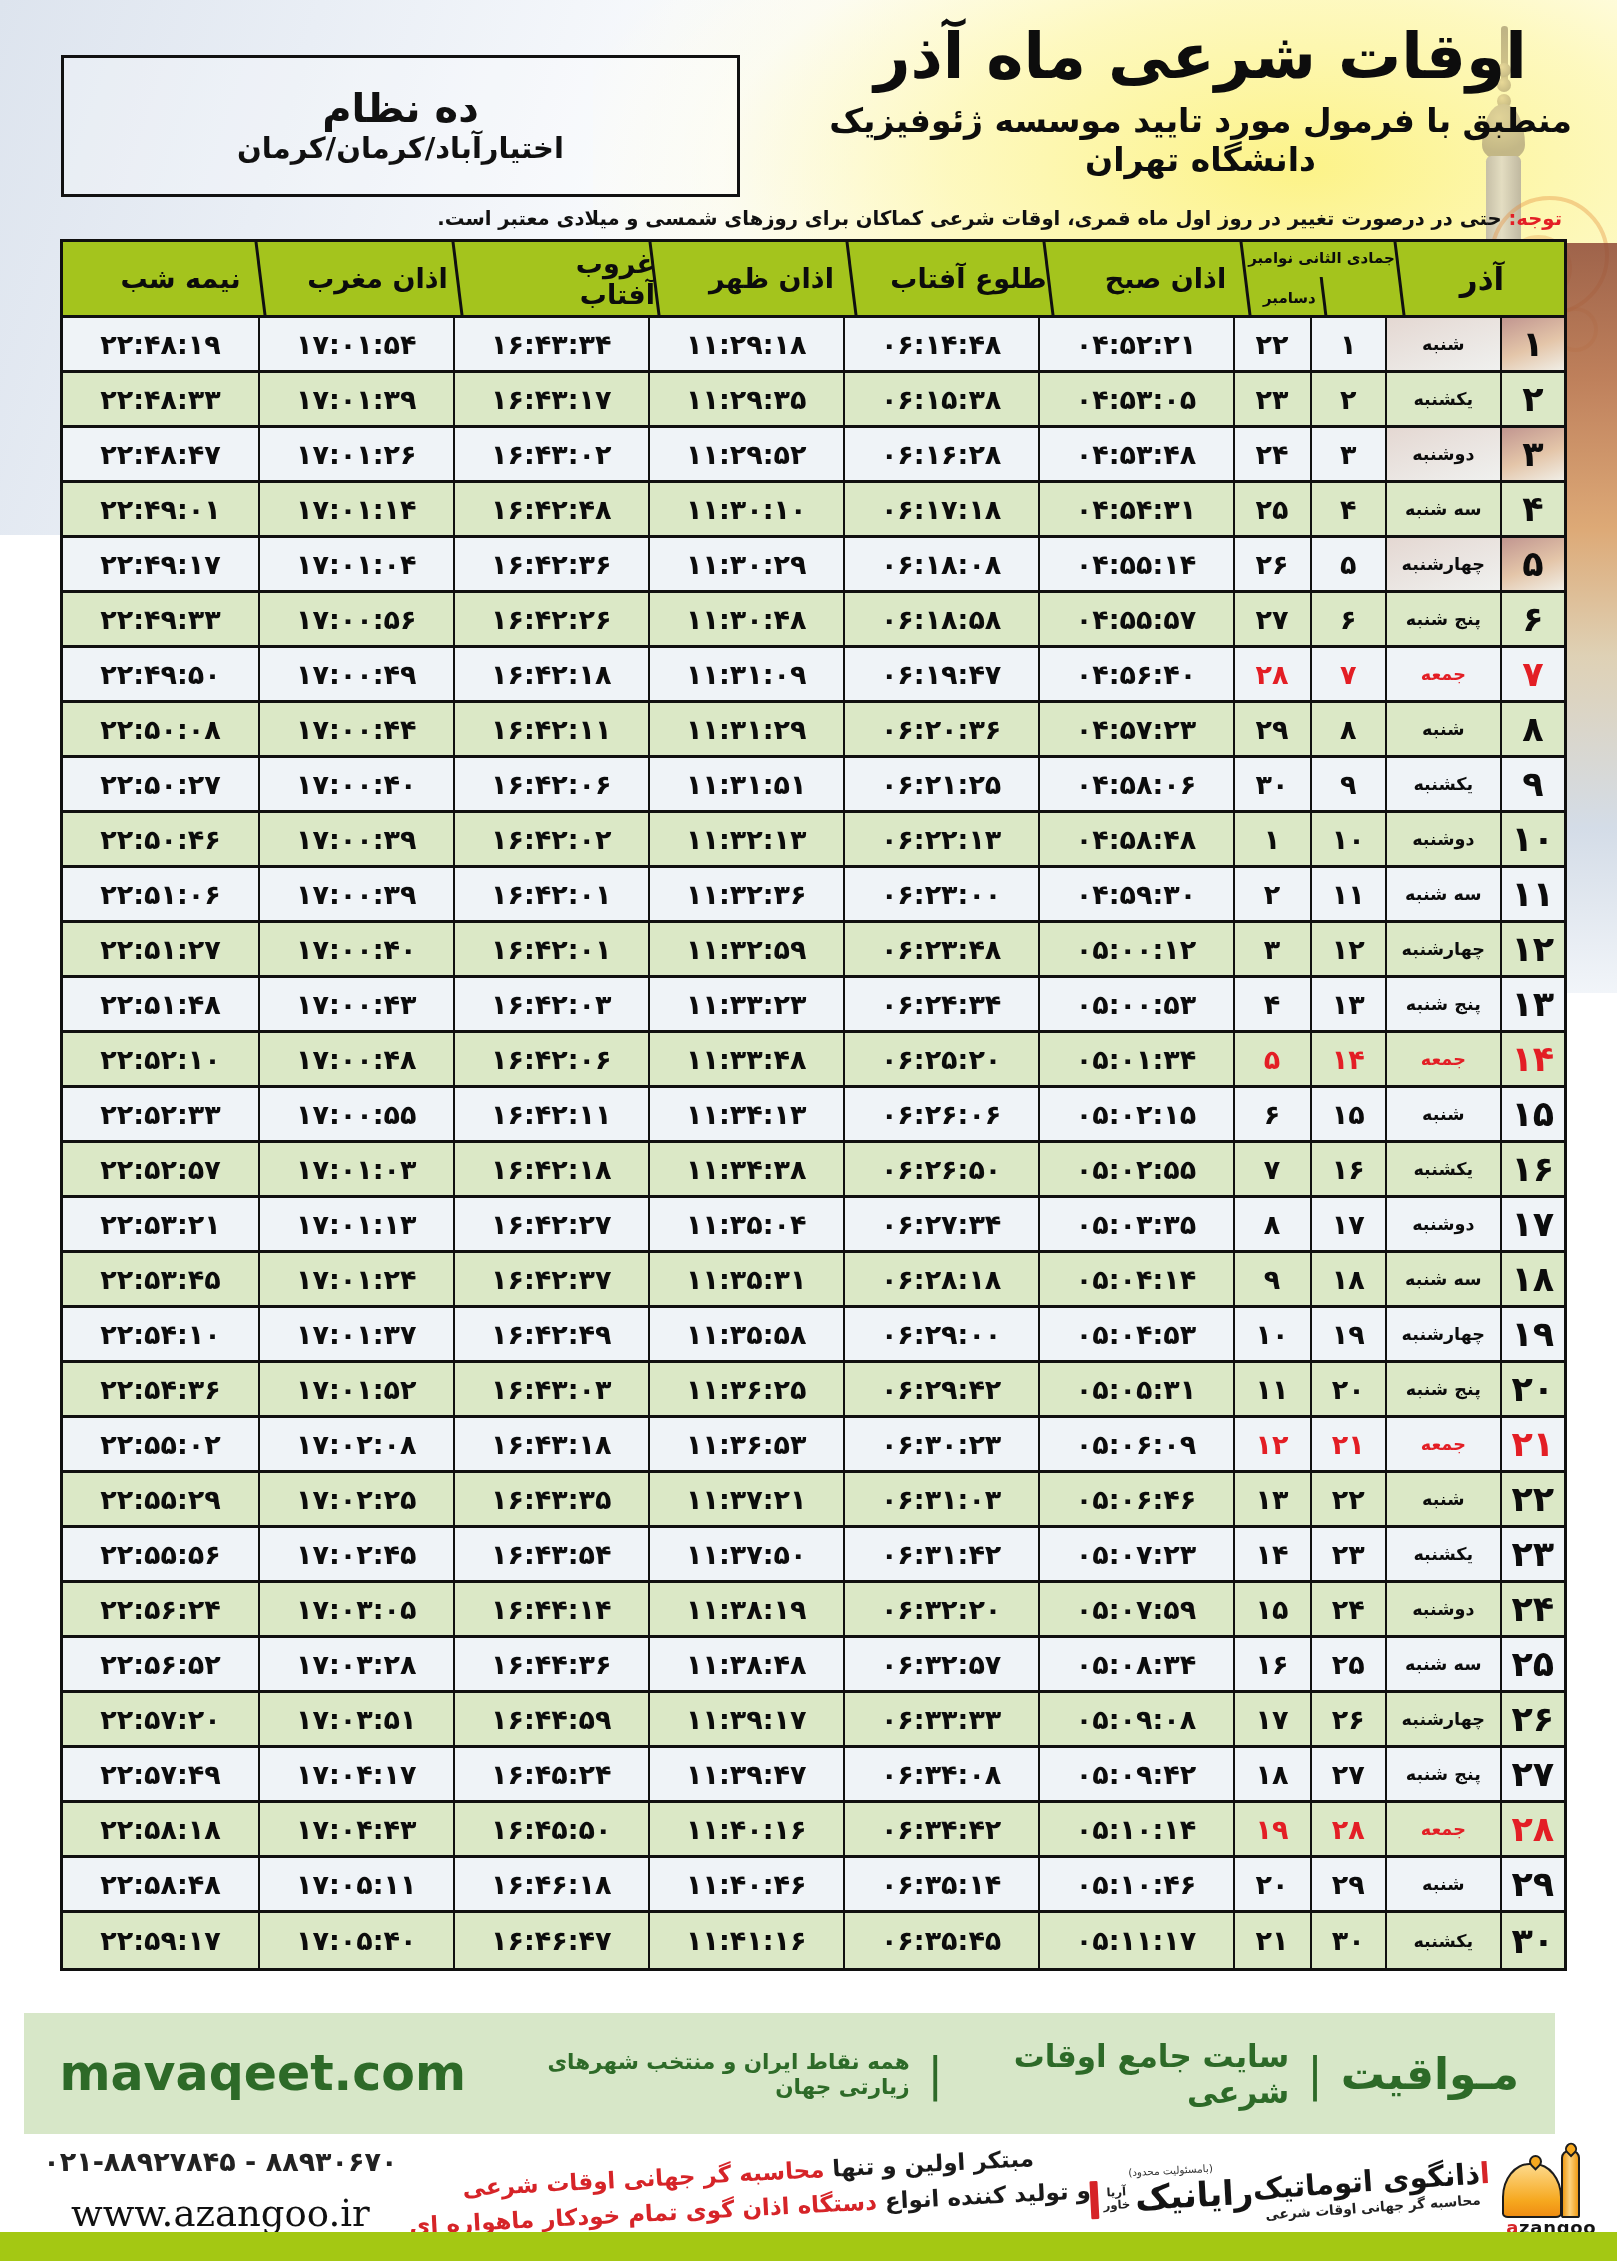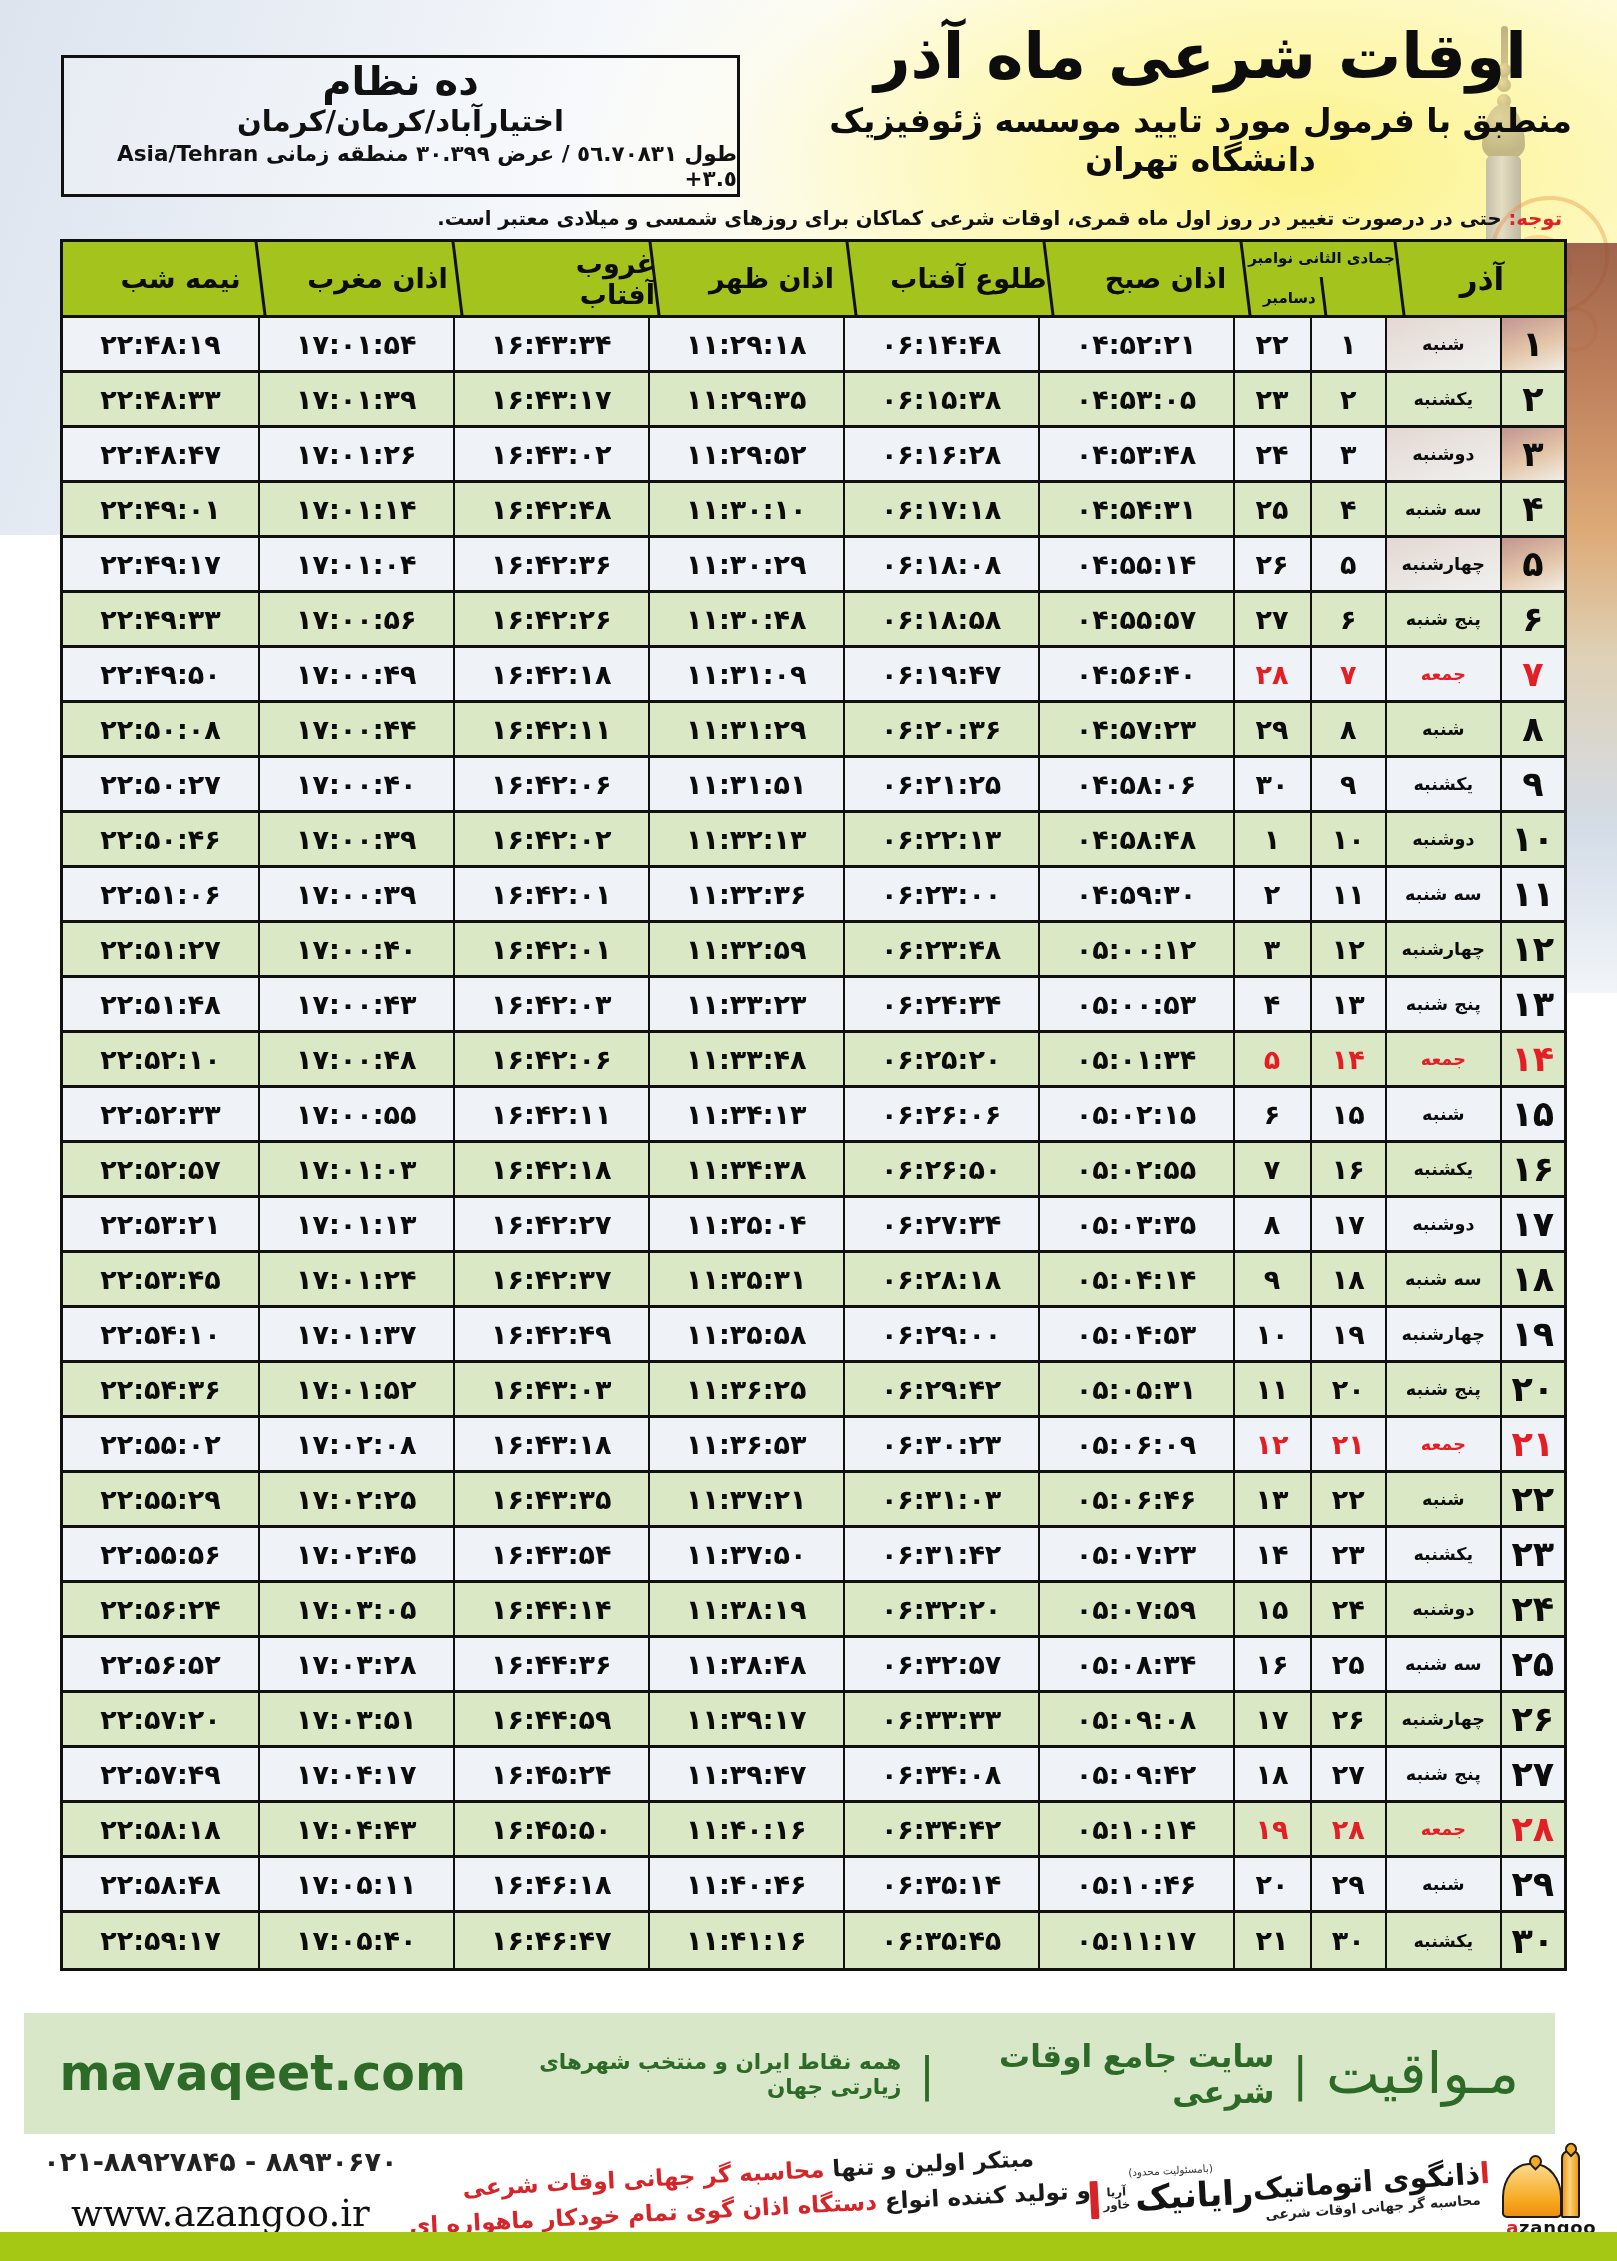--- a/index.html
+++ b/index.html
@@ -79,21 +79,21 @@
     background:linear-gradient(160deg,rgba(148,58,42,.50),rgba(214,142,74,.45) 55%,rgba(243,226,190,.30));
   }
   .rows .trow:nth-child(-n+6):nth-child(odd) .c-week{
     background:linear-gradient(160deg,rgba(190,120,80,.22),rgba(243,226,190,.15));
   }
   
   .mavaqeet-band{
     position:absolute;top:2013px;left:23.5px;right:63px;height:121px;background:#d7e7c8;
     display:flex;direction:rtl;align-items:center;padding:0 36px;box-sizing:border-box;gap:18px;
   }
-  .mv-brand{font-size:57px;font-weight:400;color:#2d6a28;line-height:1;}
+  .mv-brand{font-size:44px;font-weight:700;color:#2d6a28;line-height:1;}
   .mv-sep{font-size:46px;font-weight:400;color:#2d6a28;}
   .mv-t1{font-size:31px;font-weight:800;color:#2d6a28;}
   .mv-t2{font-size:21.5px;font-weight:600;color:#2d6a28;}
   .mv-domain{margin-inline-start:auto;font-size:49px;font-weight:800;color:#2d6a28;direction:ltr;}
   
   .bottom-row{position:absolute;top:2141px;left:33px;right:26px;height:98px;display:flex;align-items:center;}
   .contact{width:404px;text-align:center;}
   .contact-phones{direction:ltr;font-size:27px;font-weight:800;color:#222;letter-spacing:1.3px;}
   .contact-web{font-family:"DejaVu Serif","Liberation Serif",serif;font-size:37px;color:#111;margin-top:15px;}
   .slogan{flex:1;direction:rtl;text-align:center;transform:rotate(-3deg);line-height:1.5;}
@@ -148,24 +148,20 @@
   <div class="m-body"></div>
 </div>
 <div class="ornament orn1"></div>
 <div class="ornament orn2"></div>
 <div class="ornament orn3"></div>
 <div class="right-photo-strip"></div>
 
 <div class="loc-box">
   <div class="loc-name">ده نظام</div>
   <div class="loc-region">اختیارآباد/کرمان/کرمان</div>
-  <div class="loc-coords">
-    <span>طول ٥٦.٧٠٨٣١ / عرض ٣٠.٣٩٩ منطقه زمانی</span>
-    <span dir="ltr">Asia/Tehran +٣.٥</span>
-  </div>
 </div>
 
 <div class="title-block">
   <div class="page-title">اوقات شرعی ماه آذر</div>
   <div class="page-subtitle">منطبق با فرمول مورد تایید موسسه ژئوفیزیک دانشگاه تهران</div>
 </div>
 
 <div class="note-line">
   <span class="note-label">توجه:</span><span> حتی در درصورت تغییر در روز اول ماه قمری، اوقات شرعی کماکان برای روزهای شمسی و میلادی معتبر است.</span>
 </div>

